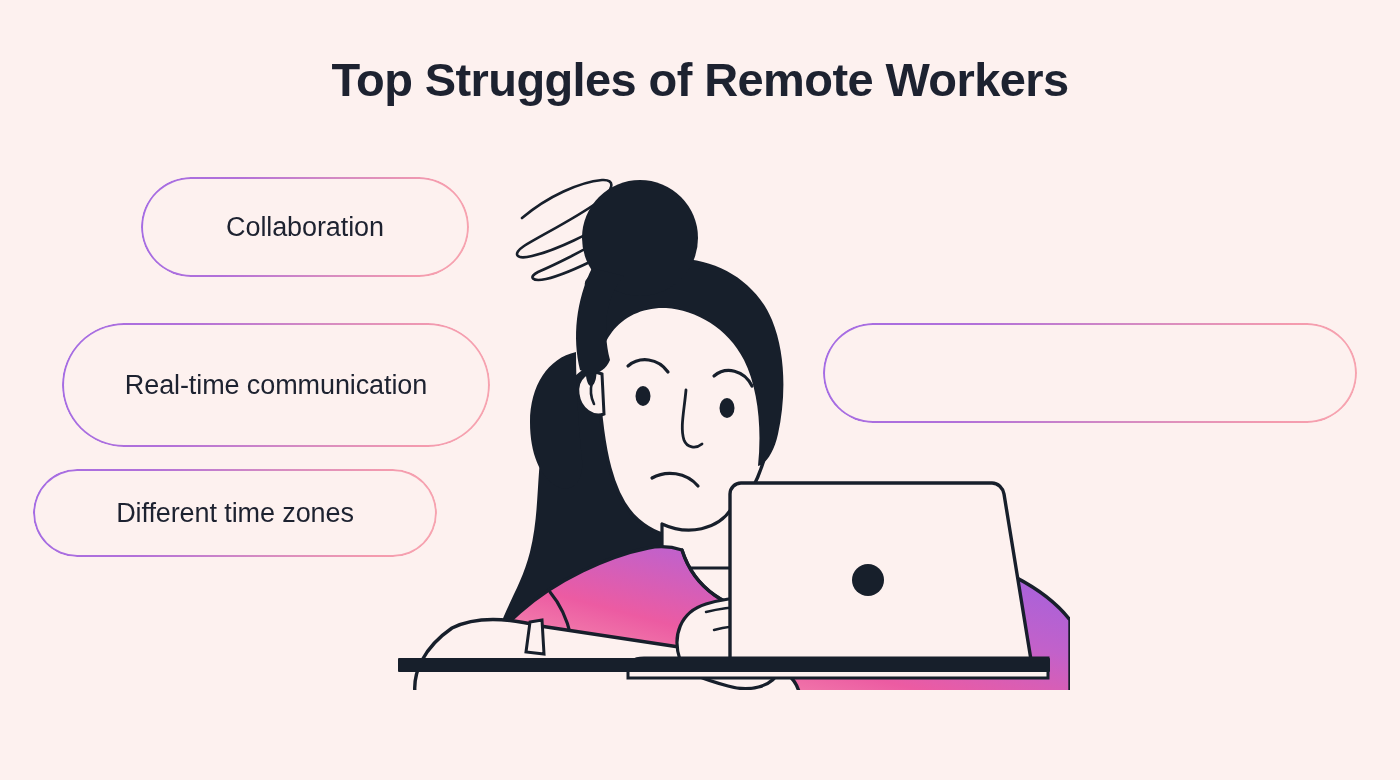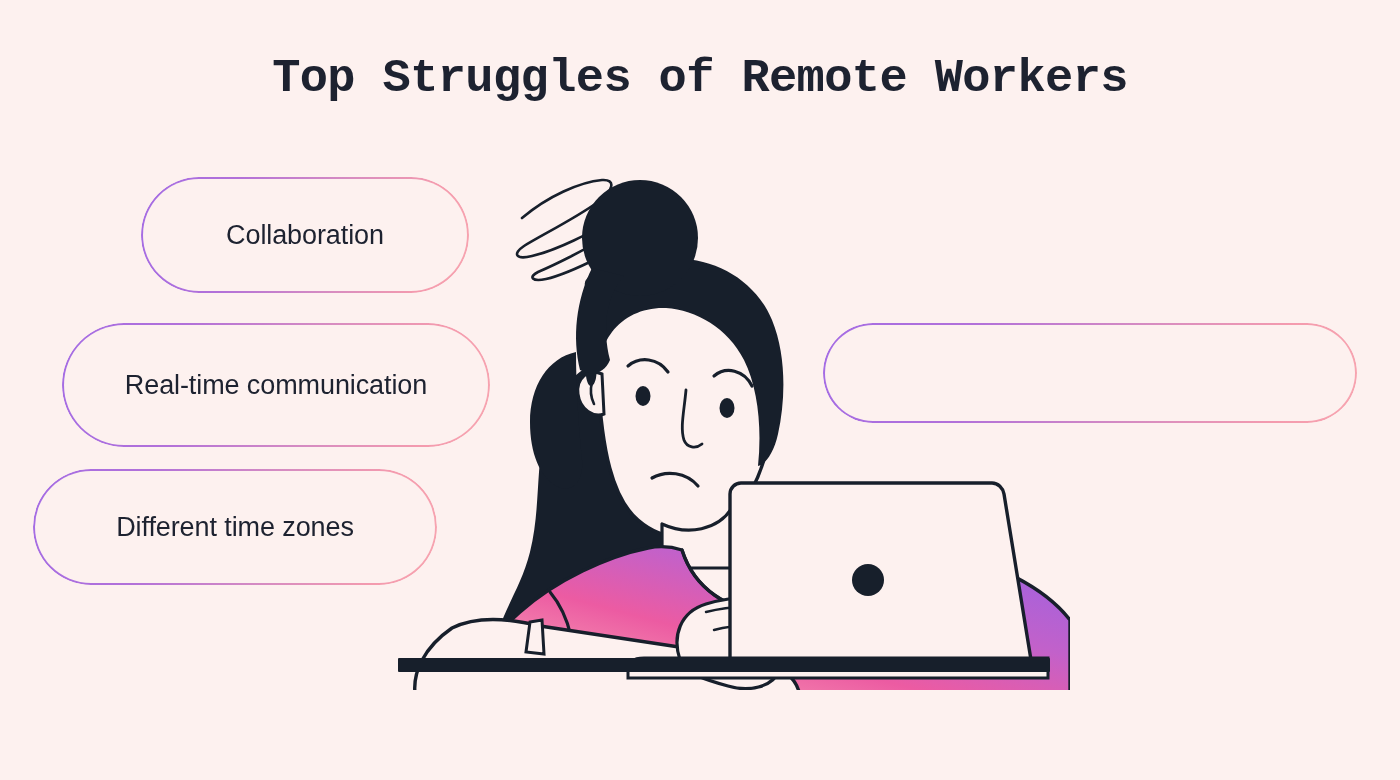--- a/index.html
+++ b/index.html
@@ -26,21 +26,21 @@
   #page-title {
     position: absolute;
     top: 52px;
     left: 0;
     width: 1400px;
     text-align: center;
     font-size: 47px;
     font-weight: bold;
     letter-spacing: -0.6px;
     color: #1d2230;
-    font-family: Liberation Mono, monospace;
+    font-family: Liberation Sans, sans-serif;
   }
 
   
   .pill {
     position: absolute;
     box-sizing: border-box;
     border-radius: 999px;
     background: #fdf1ef;
     display: flex;
     align-items: center;
@@ -67,23 +67,23 @@
   .pill-label {
     position: relative;
     font-size: 27px;
     color: #1d2230;
     white-space: nowrap;
     font-family: "Liberation Sans", sans-serif;
     font-weight: 400;
     letter-spacing: -0.1px;
   }
 
-  #pill-collaboration          { left: 141px;  top: 177px; width: 328px; height: 116px; }
+  #pill-collaboration          { left: 141px;  top: 177px; width: 328px; height: 100px; }
   #pill-realtime-communication { left: 62px;   top: 323px; width: 428px; height: 124px; }
-  #pill-time-zones             { left: 33px;   top: 469px; width: 404px; height: 116px; }
+  #pill-time-zones             { left: 33px;   top: 469px; width: 404px; height: 88px; }
   #pill-track-progress         { left: 783px;  top: 177px; width: 531px; height: 100px; }
   #pill-multiple-tools         { left: 823px;  top: 323px; width: 534px; height: 100px; }
 
   
   #illustration {
     position: absolute;
     left: 380px;
     top: 160px;
     width: 690px;
     height: 530px;

